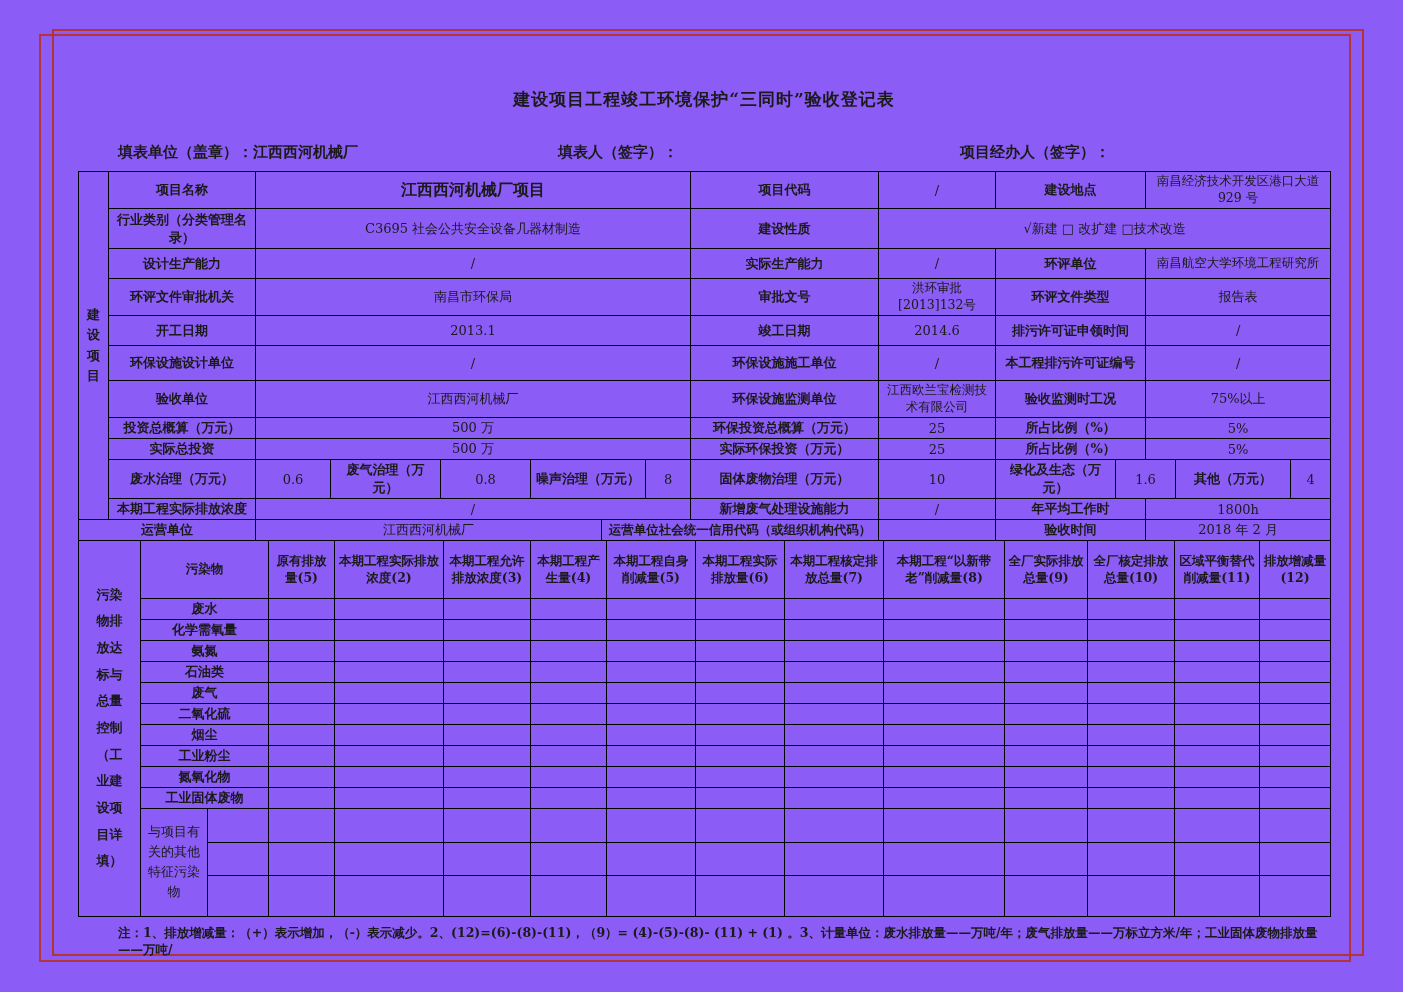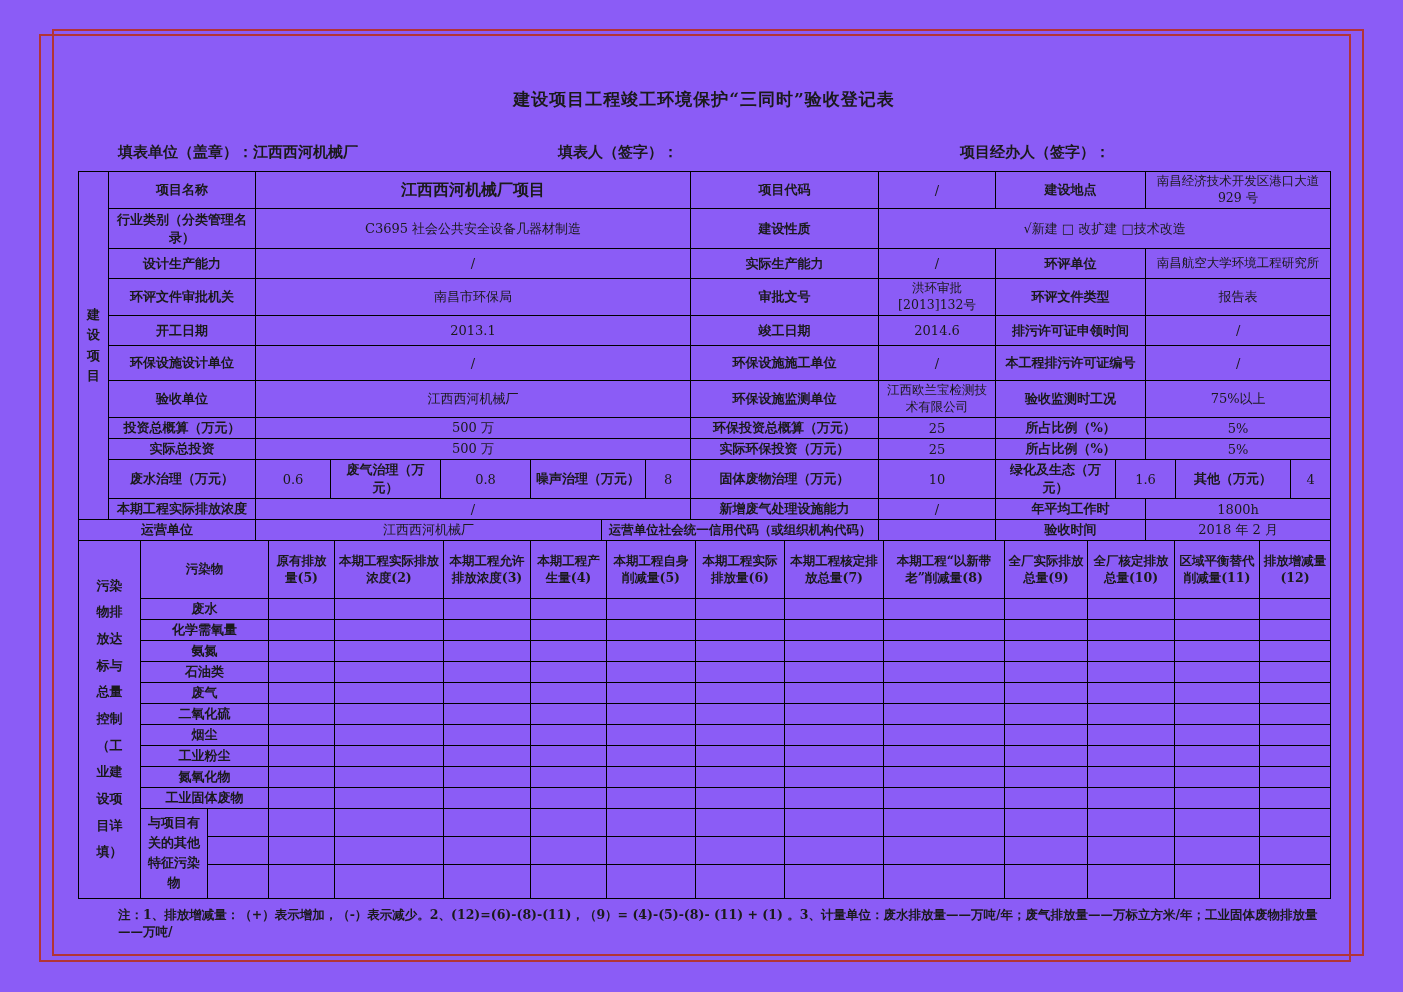--- a/index.html
+++ b/index.html
@@ -17,21 +17,21 @@
   table{border-collapse:collapse;table-layout:fixed;width:1252px;}
   td,th{border:1px solid #000;text-align:center;vertical-align:middle;
     padding:1px 3px;font-size:13px;overflow:hidden;word-break:break-word;}
   th{font-weight:bold;}
   .lab{font-weight:bold;}
   .val{font-weight:normal;}
   .big{font-size:16px;font-weight:bold;}
   .sm{font-size:12.5px;}
   .strip-v div{width:16px;margin:0 auto;word-break:break-all;line-height:1.55;font-weight:bold;}
   .strip-p div{width:30px;margin:0 auto;word-break:break-all;line-height:2.05;font-weight:bold;font-size:13px;}
-  .other-lab div{width:58px;margin:3px auto;word-break:break-all;line-height:1.55;font-weight:bold;}
+  .other-lab div{width:58px;margin:12px auto;word-break:break-all;line-height:1.55;font-weight:normal;}
   #pollu-table{margin-top:-1px;}
   #pollu-table th{font-size:12.5px;line-height:1.35;padding:1px 2px;}
   .pname{font-weight:bold;}
   .note{margin-top:8px;font-size:12.5px;font-weight:bold;}
   .note .n1{margin-left:40px;margin-bottom:14px;}
   .note .n2{margin-left:54px;}
 </style>
 </head>
 <body>
 

